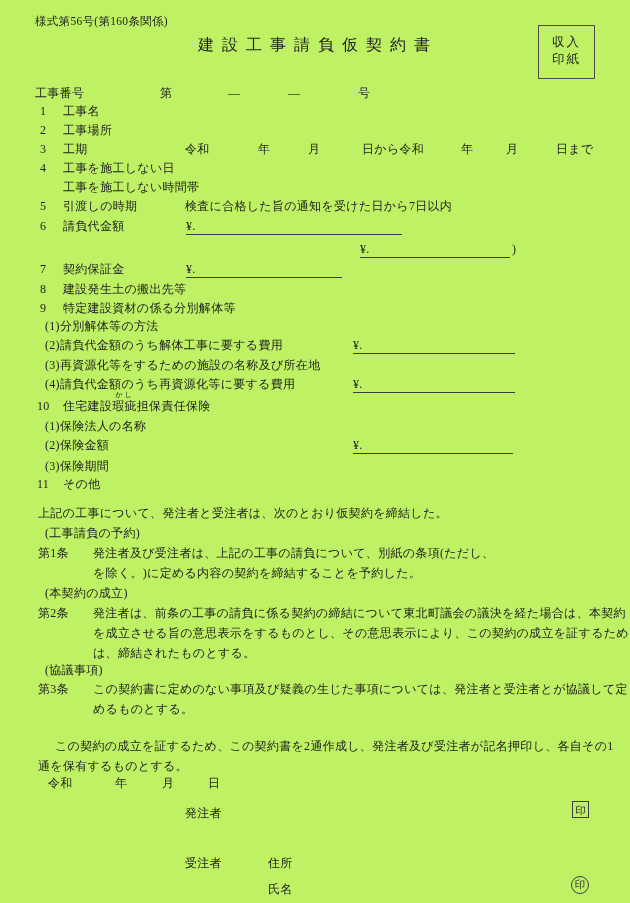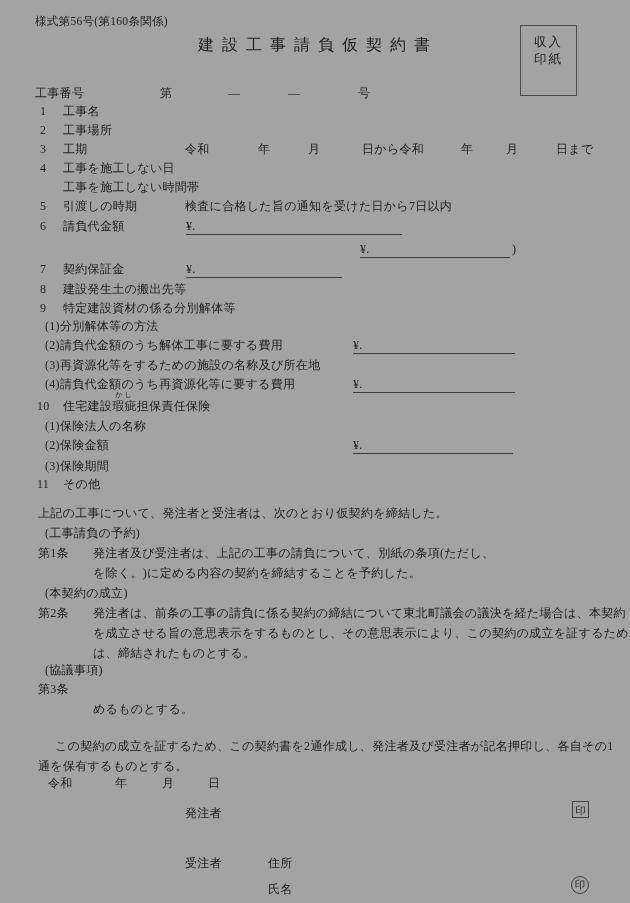--- a/index.html
+++ b/index.html
@@ -1,42 +1,42 @@
 <!DOCTYPE html>
 <html><head>
 <meta charset="utf-8">
 <style>
   html,body{margin:0;padding:0;}
   body{background:#e9e9e7;}
   .page{
     position:relative;
     width:630px;height:903px;
     margin:0 auto;
-    background:#a3a3a3;
+    background:#bef264;
     font-family:"Liberation Serif","DejaVu Serif",serif;
     color:#1d1d1d;
     overflow:hidden;
   }
   .t{
     position:absolute;
     font-size:12px;
     line-height:14px;
     white-space:pre;
     letter-spacing:0.3px;
   }
   .small{font-size:11.5px;}
   .title{
     left:0;top:38px;width:630px;
     text-align:center;
     font-size:16px;
     letter-spacing:2px;
   }
   .stamp-box{
     position:absolute;
-    left:520px;top:25px;width:57px;height:71px;
+    left:538px;top:25px;width:57px;height:54px;
     border:1px solid #4a4a4a;
     text-align:center;
     padding-top:8px;
     box-sizing:border-box;
   }
   .stamp-box .t2{
     display:block;
     font-size:12.5px;
     line-height:17px;
     letter-spacing:2px;
@@ -156,20 +156,21 @@
   <div class="t" style="left:93px;top:566px;">を除く。)に定める内容の契約を締結することを予約した。</div>
 
   <div class="t" style="left:45px;top:586px;">(本契約の成立)</div>
   <div class="t" style="left:38px;top:606px;">第2条</div>
   <div class="t" style="left:93px;top:606px;">発注者は、前条の工事の請負に係る契約の締結について東北町議会の議決を経た場合は、本契約</div>
   <div class="t" style="left:93px;top:626px;">を成立させる旨の意思表示をするものとし、その意思表示により、この契約の成立を証するため</div>
   <div class="t" style="left:93px;top:646px;">は、締結されたものとする。</div>
 
   <div class="t" style="left:45px;top:663px;">(協議事項)</div>
   <div class="t" style="left:38px;top:682px;">第3条</div>
+  <div class="t" style="left:93px;top:682px;">この契約書に定めのない事項及び疑義の生じた事項については、発注者と受注者とが協議して定</div>
   <div class="t" style="left:93px;top:702px;">めるものとする。</div>
 
   <div class="t" style="left:55px;top:739px;">この契約の成立を証するため、この契約書を2通作成し、発注者及び受注者が記名押印し、各自その1</div>
   <div class="t" style="left:38px;top:759px;">通を保有するものとする。</div>
 
   <div class="t" style="left:48px;top:776px;">令和</div>
   <div class="t" style="left:115px;top:776px;">年</div>
   <div class="t" style="left:162px;top:776px;">月</div>
   <div class="t" style="left:208px;top:776px;">日</div>
 

